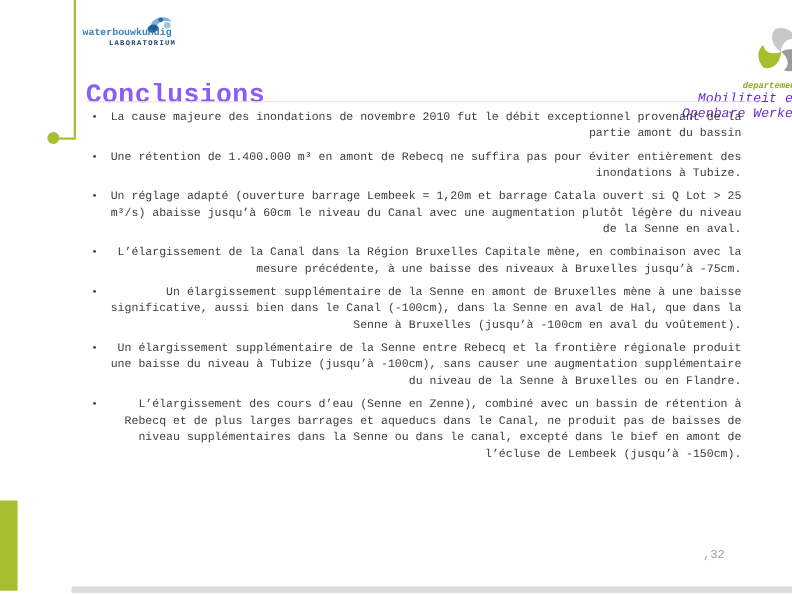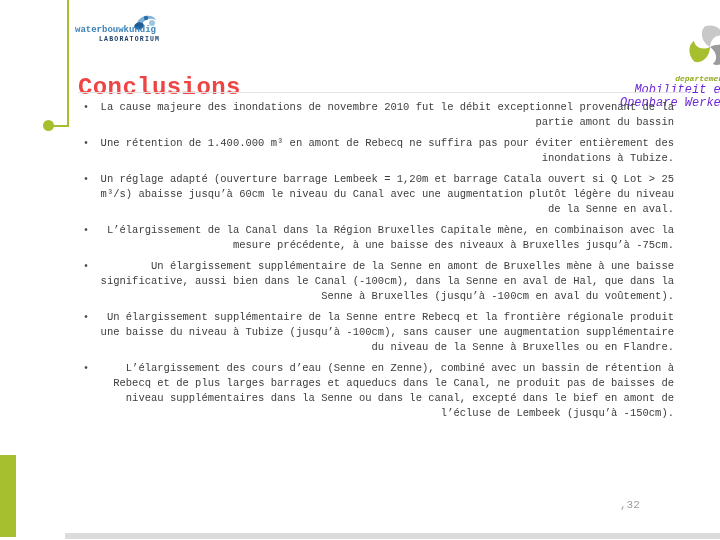--- a/index.html
+++ b/index.html
@@ -9,21 +9,21 @@
   }
   
   .v-line{position:absolute;left:67px;top:0;width:2px;height:126px;background:#a6bf2e;}
   .h-line{position:absolute;left:52px;top:125px;width:17px;height:2px;background:#a6bf2e;}
   .green-dot{position:absolute;left:43px;top:120px;width:11px;height:11px;border-radius:50%;background:#a6bf2e;}
   .green-block{position:absolute;left:0;top:455px;width:16px;height:82px;background:#a6bf2e;}
   .bottom-bar{position:absolute;left:65px;top:533px;width:655px;height:6px;background:#dcdcdc;}
   
   .title{
     position:absolute;left:78px;top:58px;font-size:24px;font-weight:bold;
-    color:#ef4444;letter-spacing:0.4px;
+    color:#8b5cf6;letter-spacing:0.4px;
   }
   .title-rule{position:absolute;left:78px;top:92px;width:610px;height:1px;background:#e3e3e3;}
   
   .bullets{
     position:absolute;left:82px;top:100px;width:592px;margin:0;padding:0;list-style:none;text-align:right;
   }
   .bullets li{
     position:relative;padding-left:14px;margin:0 0 6px 0;
     font-size:10.5px;line-height:15px;color:#3d3d3d;
   }
@@ -36,21 +36,21 @@
   .wl-sub{position:absolute;left:24px;top:24px;font-size:6.5px;font-weight:bold;letter-spacing:1.2px;color:#1b3f66;}
   .wl-icon{position:absolute;left:55px;top:0;}
   
   .mow-logo{position:absolute;left:590px;top:20px;width:110px;height:92px;margin-left:40px;}
   .mow-icon{position:absolute;left:55px;top:2px;}
   .mow-dept{position:absolute;right:12px;top:54px;width:96px;text-align:right;
     font-size:8px;font-style:italic;font-weight:bold;color:#8faa1c;}
   .mow-text{position:absolute;right:12px;top:64px;width:110px;text-align:right;
     font-size:12px;line-height:13px;font-style:italic;color:#6d28d9;}
   
-  .page-number{position:absolute;left:620px;top:499px;width:58px;text-align:left;
+  .page-number{position:absolute;left:620px;top:499px;width:58px;text-align:center;
     font-size:11px;color:#9e9e9e;}
 </style>
 </head>
 <body>
 
 <div class="slide">
 
   <div class="v-line"></div>
   <div class="h-line"></div>
   <div class="green-dot"></div>

